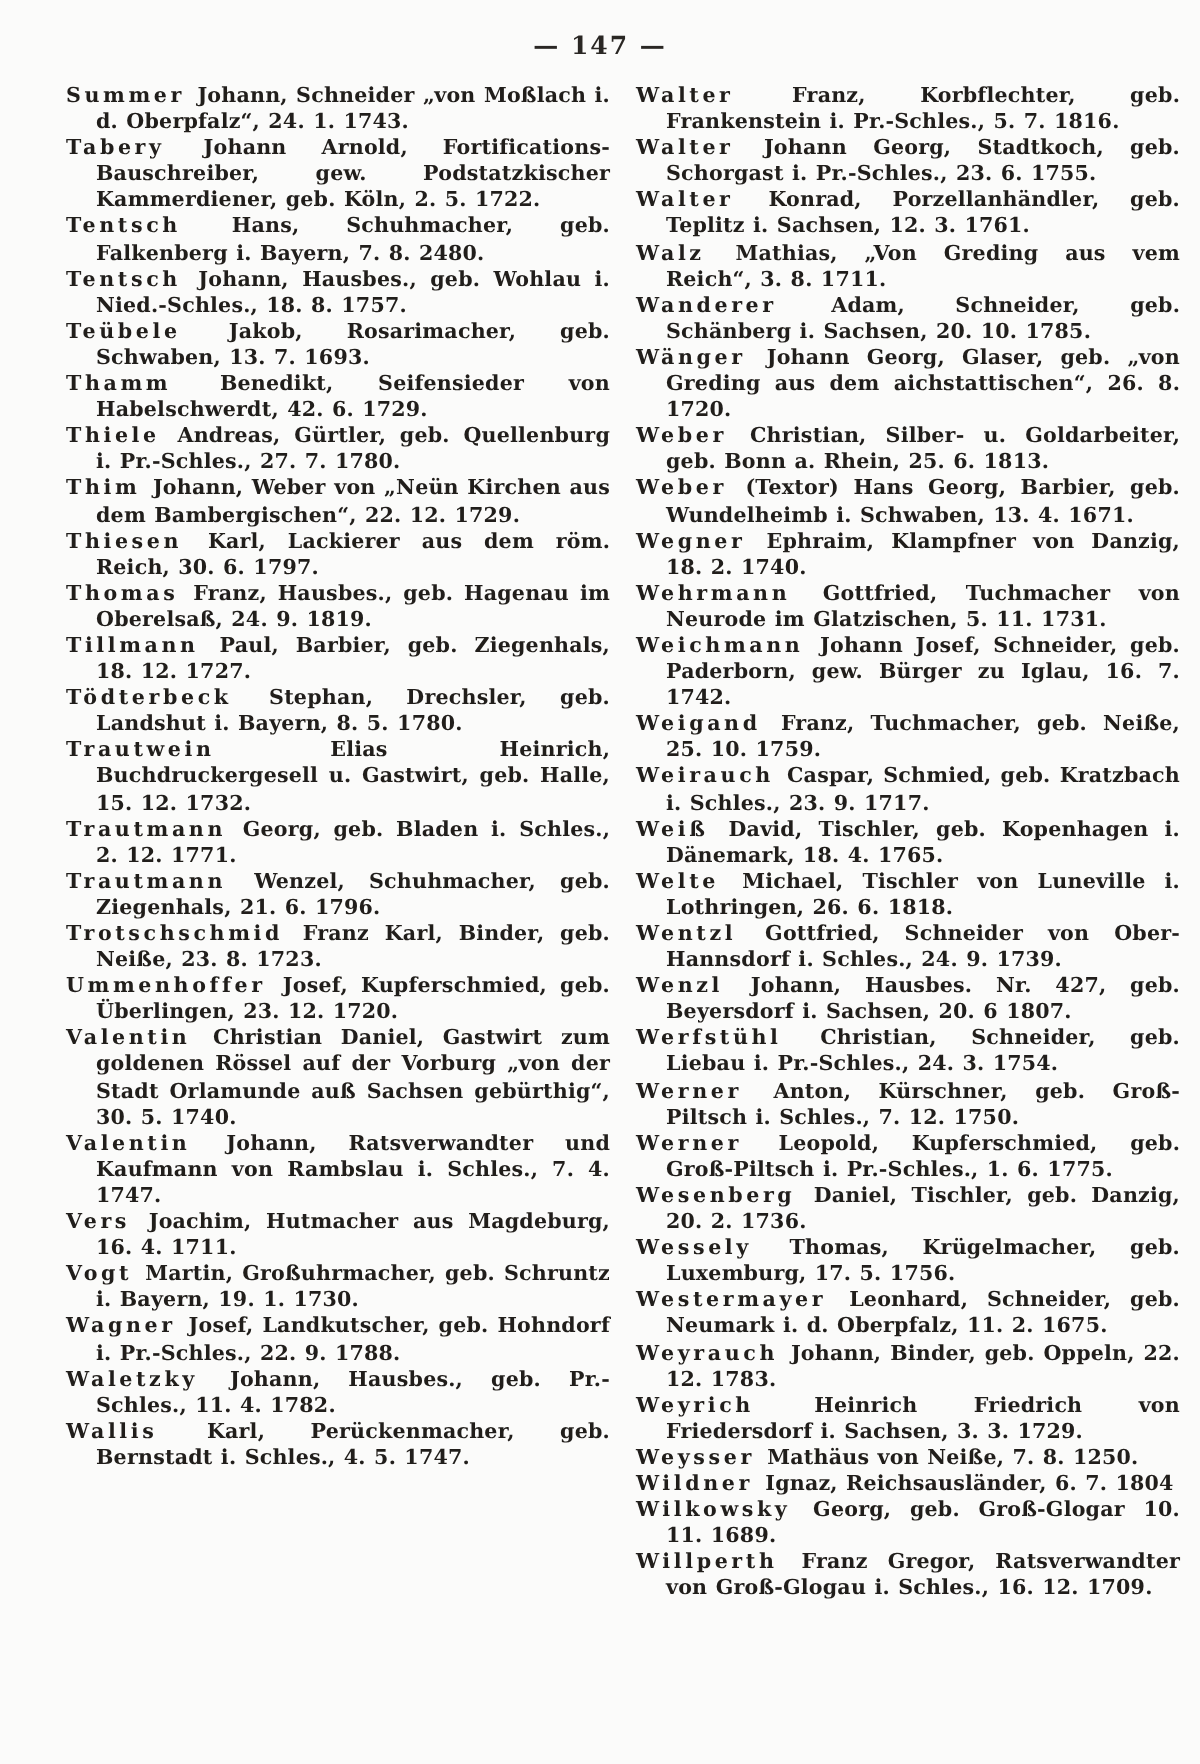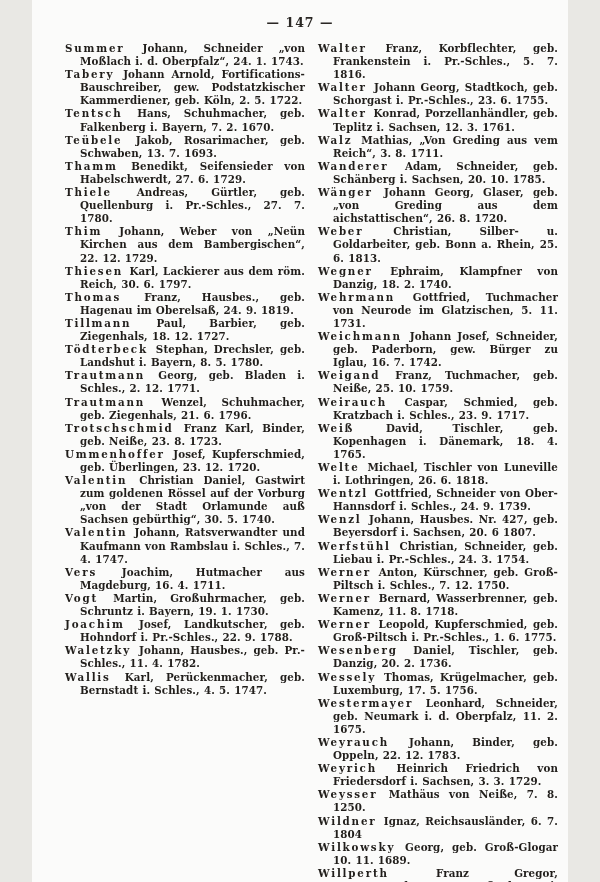--- a/index.html
+++ b/index.html
@@ -3,21 +3,21 @@
 <meta charset="utf-8">
 <style>
   html, body {
     margin: 0;
     padding: 0;
     background: #e9e8e4;
     font-family: "DejaVu Serif", serif;
   }
   .page {
     position: relative;
-    width: 536px;
+    width: 600px;
     height: 882px;
     margin: 0 auto;
     background: #fbfbfa;
     color: #211e1b;
     overflow: hidden;
     box-sizing: border-box;
   }
   .page-number {
     text-align: center;
     font-weight: bold;
@@ -56,61 +56,63 @@
 </style>
 </head>
 <body>
 
 <div class="page">
   <div class="page-number">— 147 —</div>
   <div class="cols">
     <div class="col" id="col-left">
         <p class="entry"><span class="surname">Summer</span><span class="details"> Johann, Schneider „von Moßlach i. d. Oberpfalz“, 24. 1. 1743.</span></p>
         <p class="entry"><span class="surname">Tabery</span><span class="details"> Johann Arnold, Fortifications-Bauschreiber, gew. Podstatzkischer Kammerdiener, geb. Köln, 2. 5. 1722.</span></p>
-        <p class="entry"><span class="surname">Tentsch</span><span class="details"> Hans, Schuhmacher, geb. Falkenberg i. Bayern, 7. 2. 1670.</span></p>
+        <p class="entry"><span class="surname">Tentsch</span><span class="details"> Hans, Schuhmacher, geb. Falkenberg i. Bayern, 7. 8. 2480.</span></p>
+        <p class="entry"><span class="surname">Tentsch</span><span class="details"> Johann, Hausbes., geb. Wohlau i. Nied.-Schles., 18. 8. 1757.</span></p>
         <p class="entry"><span class="surname">Teübele</span><span class="details"> Jakob, Rosarimacher, geb. Schwaben, 13. 7. 1693.</span></p>
-        <p class="entry"><span class="surname">Thamm</span><span class="details"> Benedikt, Seifensieder von Habelschwerdt, 27. 6. 1729.</span></p>
+        <p class="entry"><span class="surname">Thamm</span><span class="details"> Benedikt, Seifensieder von Habelschwerdt, 42. 6. 1729.</span></p>
         <p class="entry"><span class="surname">Thiele</span><span class="details"> Andreas, Gürtler, geb. Quellenburg i. Pr.-Schles., 27. 7. 1780.</span></p>
         <p class="entry"><span class="surname">Thim</span><span class="details"> Johann, Weber von „Neün Kirchen aus dem Bambergischen“, 22. 12. 1729.</span></p>
         <p class="entry"><span class="surname">Thiesen</span><span class="details"> Karl, Lackierer aus dem röm. Reich, 30. 6. 1797.</span></p>
         <p class="entry"><span class="surname">Thomas</span><span class="details"> Franz, Hausbes., geb. Hagenau im Oberelsaß, 24. 9. 1819.</span></p>
         <p class="entry"><span class="surname">Tillmann</span><span class="details"> Paul, Barbier, geb. Ziegenhals, 18. 12. 1727.</span></p>
         <p class="entry"><span class="surname">Tödterbeck</span><span class="details"> Stephan, Drechsler, geb. Landshut i. Bayern, 8. 5. 1780.</span></p>
+        <p class="entry"><span class="surname">Trautwein</span><span class="details"> Elias Heinrich, Buchdruckergesell u. Gastwirt, geb. Halle, 15. 12. 1732.</span></p>
         <p class="entry"><span class="surname">Trautmann</span><span class="details"> Georg, geb. Bladen i. Schles., 2. 12. 1771.</span></p>
         <p class="entry"><span class="surname">Trautmann</span><span class="details"> Wenzel, Schuhmacher, geb. Ziegenhals, 21. 6. 1796.</span></p>
         <p class="entry"><span class="surname">Trotschschmid</span><span class="details"> Franz Karl, Binder, geb. Neiße, 23. 8. 1723.</span></p>
         <p class="entry"><span class="surname">Ummenhoffer</span><span class="details"> Josef, Kupferschmied, geb. Überlingen, 23. 12. 1720.</span></p>
         <p class="entry"><span class="surname">Valentin</span><span class="details"> Christian Daniel, Gastwirt zum goldenen Rössel auf der Vorburg „von der Stadt Orlamunde auß Sachsen gebürthig“, 30. 5. 1740.</span></p>
         <p class="entry"><span class="surname">Valentin</span><span class="details"> Johann, Ratsverwandter und Kaufmann von Rambslau i. Schles., 7. 4. 1747.</span></p>
         <p class="entry"><span class="surname">Vers</span><span class="details"> Joachim, Hutmacher aus Magdeburg, 16. 4. 1711.</span></p>
         <p class="entry"><span class="surname">Vogt</span><span class="details"> Martin, Großuhrmacher, geb. Schruntz i. Bayern, 19. 1. 1730.</span></p>
-        <p class="entry"><span class="surname">Joachim</span><span class="details"> Josef, Landkutscher, geb. Hohndorf i. Pr.-Schles., 22. 9. 1788.</span></p>
+        <p class="entry"><span class="surname">Wagner</span><span class="details"> Josef, Landkutscher, geb. Hohndorf i. Pr.-Schles., 22. 9. 1788.</span></p>
         <p class="entry"><span class="surname">Waletzky</span><span class="details"> Johann, Hausbes., geb. Pr.-Schles., 11. 4. 1782.</span></p>
         <p class="entry"><span class="surname">Wallis</span><span class="details"> Karl, Perückenmacher, geb. Bernstadt i. Schles., 4. 5. 1747.</span></p>
       </div>
     <div class="col" id="col-right">
         <p class="entry"><span class="surname">Walter</span><span class="details"> Franz, Korbflechter, geb. Frankenstein i. Pr.-Schles., 5. 7. 1816.</span></p>
         <p class="entry"><span class="surname">Walter</span><span class="details"> Johann Georg, Stadtkoch, geb. Schorgast i. Pr.-Schles., 23. 6. 1755.</span></p>
         <p class="entry"><span class="surname">Walter</span><span class="details"> Konrad, Porzellanhändler, geb. Teplitz i. Sachsen, 12. 3. 1761.</span></p>
         <p class="entry"><span class="surname">Walz</span><span class="details"> Mathias, „Von Greding aus vem Reich“, 3. 8. 1711.</span></p>
         <p class="entry"><span class="surname">Wanderer</span><span class="details"> Adam, Schneider, geb. Schänberg i. Sachsen, 20. 10. 1785.</span></p>
         <p class="entry"><span class="surname">Wänger</span><span class="details"> Johann Georg, Glaser, geb. „von Greding aus dem aichstattischen“, 26. 8. 1720.</span></p>
         <p class="entry"><span class="surname">Weber</span><span class="details"> Christian, Silber- u. Goldarbeiter, geb. Bonn a. Rhein, 25. 6. 1813.</span></p>
+        <p class="entry"><span class="surname">Weber</span><span class="details"> (Textor) Hans Georg, Barbier, geb. Wundelheimb i. Schwaben, 13. 4. 1671.</span></p>
         <p class="entry"><span class="surname">Wegner</span><span class="details"> Ephraim, Klampfner von Danzig, 18. 2. 1740.</span></p>
         <p class="entry"><span class="surname">Wehrmann</span><span class="details"> Gottfried, Tuchmacher von Neurode im Glatzischen, 5. 11. 1731.</span></p>
         <p class="entry"><span class="surname">Weichmann</span><span class="details"> Johann Josef, Schneider, geb. Paderborn, gew. Bürger zu Iglau, 16. 7. 1742.</span></p>
         <p class="entry"><span class="surname">Weigand</span><span class="details"> Franz, Tuchmacher, geb. Neiße, 25. 10. 1759.</span></p>
         <p class="entry"><span class="surname">Weirauch</span><span class="details"> Caspar, Schmied, geb. Kratzbach i. Schles., 23. 9. 1717.</span></p>
         <p class="entry"><span class="surname">Weiß</span><span class="details"> David, Tischler, geb. Kopenhagen i. Dänemark, 18. 4. 1765.</span></p>
         <p class="entry"><span class="surname">Welte</span><span class="details"> Michael, Tischler von Luneville i. Lothringen, 26. 6. 1818.</span></p>
         <p class="entry"><span class="surname">Wentzl</span><span class="details"> Gottfried, Schneider von Ober-Hannsdorf i. Schles., 24. 9. 1739.</span></p>
         <p class="entry"><span class="surname">Wenzl</span><span class="details"> Johann, Hausbes. Nr. 427, geb. Beyersdorf i. Sachsen, 20. 6 1807.</span></p>
         <p class="entry"><span class="surname">Werfstühl</span><span class="details"> Christian, Schneider, geb. Liebau i. Pr.-Schles., 24. 3. 1754.</span></p>
         <p class="entry"><span class="surname">Werner</span><span class="details"> Anton, Kürschner, geb. Groß-Piltsch i. Schles., 7. 12. 1750.</span></p>
-        <p class="entry"><span class="surname">Werner</span><span class="details"> Bernard, Wasserbrenner, geb. Kamenz, 11. 8. 1718.</span></p>
         <p class="entry"><span class="surname">Werner</span><span class="details"> Leopold, Kupferschmied, geb. Groß-Piltsch i. Pr.-Schles., 1. 6. 1775.</span></p>
         <p class="entry"><span class="surname">Wesenberg</span><span class="details"> Daniel, Tischler, geb. Danzig, 20. 2. 1736.</span></p>
         <p class="entry"><span class="surname">Wessely</span><span class="details"> Thomas, Krügelmacher, geb. Luxemburg, 17. 5. 1756.</span></p>
         <p class="entry"><span class="surname">Westermayer</span><span class="details"> Leonhard, Schneider, geb. Neumark i. d. Oberpfalz, 11. 2. 1675.</span></p>
         <p class="entry"><span class="surname">Weyrauch</span><span class="details"> Johann, Binder, geb. Oppeln, 22. 12. 1783.</span></p>
         <p class="entry"><span class="surname">Weyrich</span><span class="details"> Heinrich Friedrich von Friedersdorf i. Sachsen, 3. 3. 1729.</span></p>
         <p class="entry"><span class="surname">Weysser</span><span class="details"> Mathäus von Neiße, 7. 8. 1250.</span></p>
         <p class="entry"><span class="surname">Wildner</span><span class="details"> Ignaz, Reichsausländer, 6. 7. 1804</span></p>
         <p class="entry"><span class="surname">Wilkowsky</span><span class="details"> Georg, geb. Groß-Glogar 10. 11. 1689.</span></p>
         <p class="entry"><span class="surname">Willperth</span><span class="details"> Franz Gregor, Ratsverwandter von Groß-Glogau i. Schles., 16. 12. 1709.</span></p>

